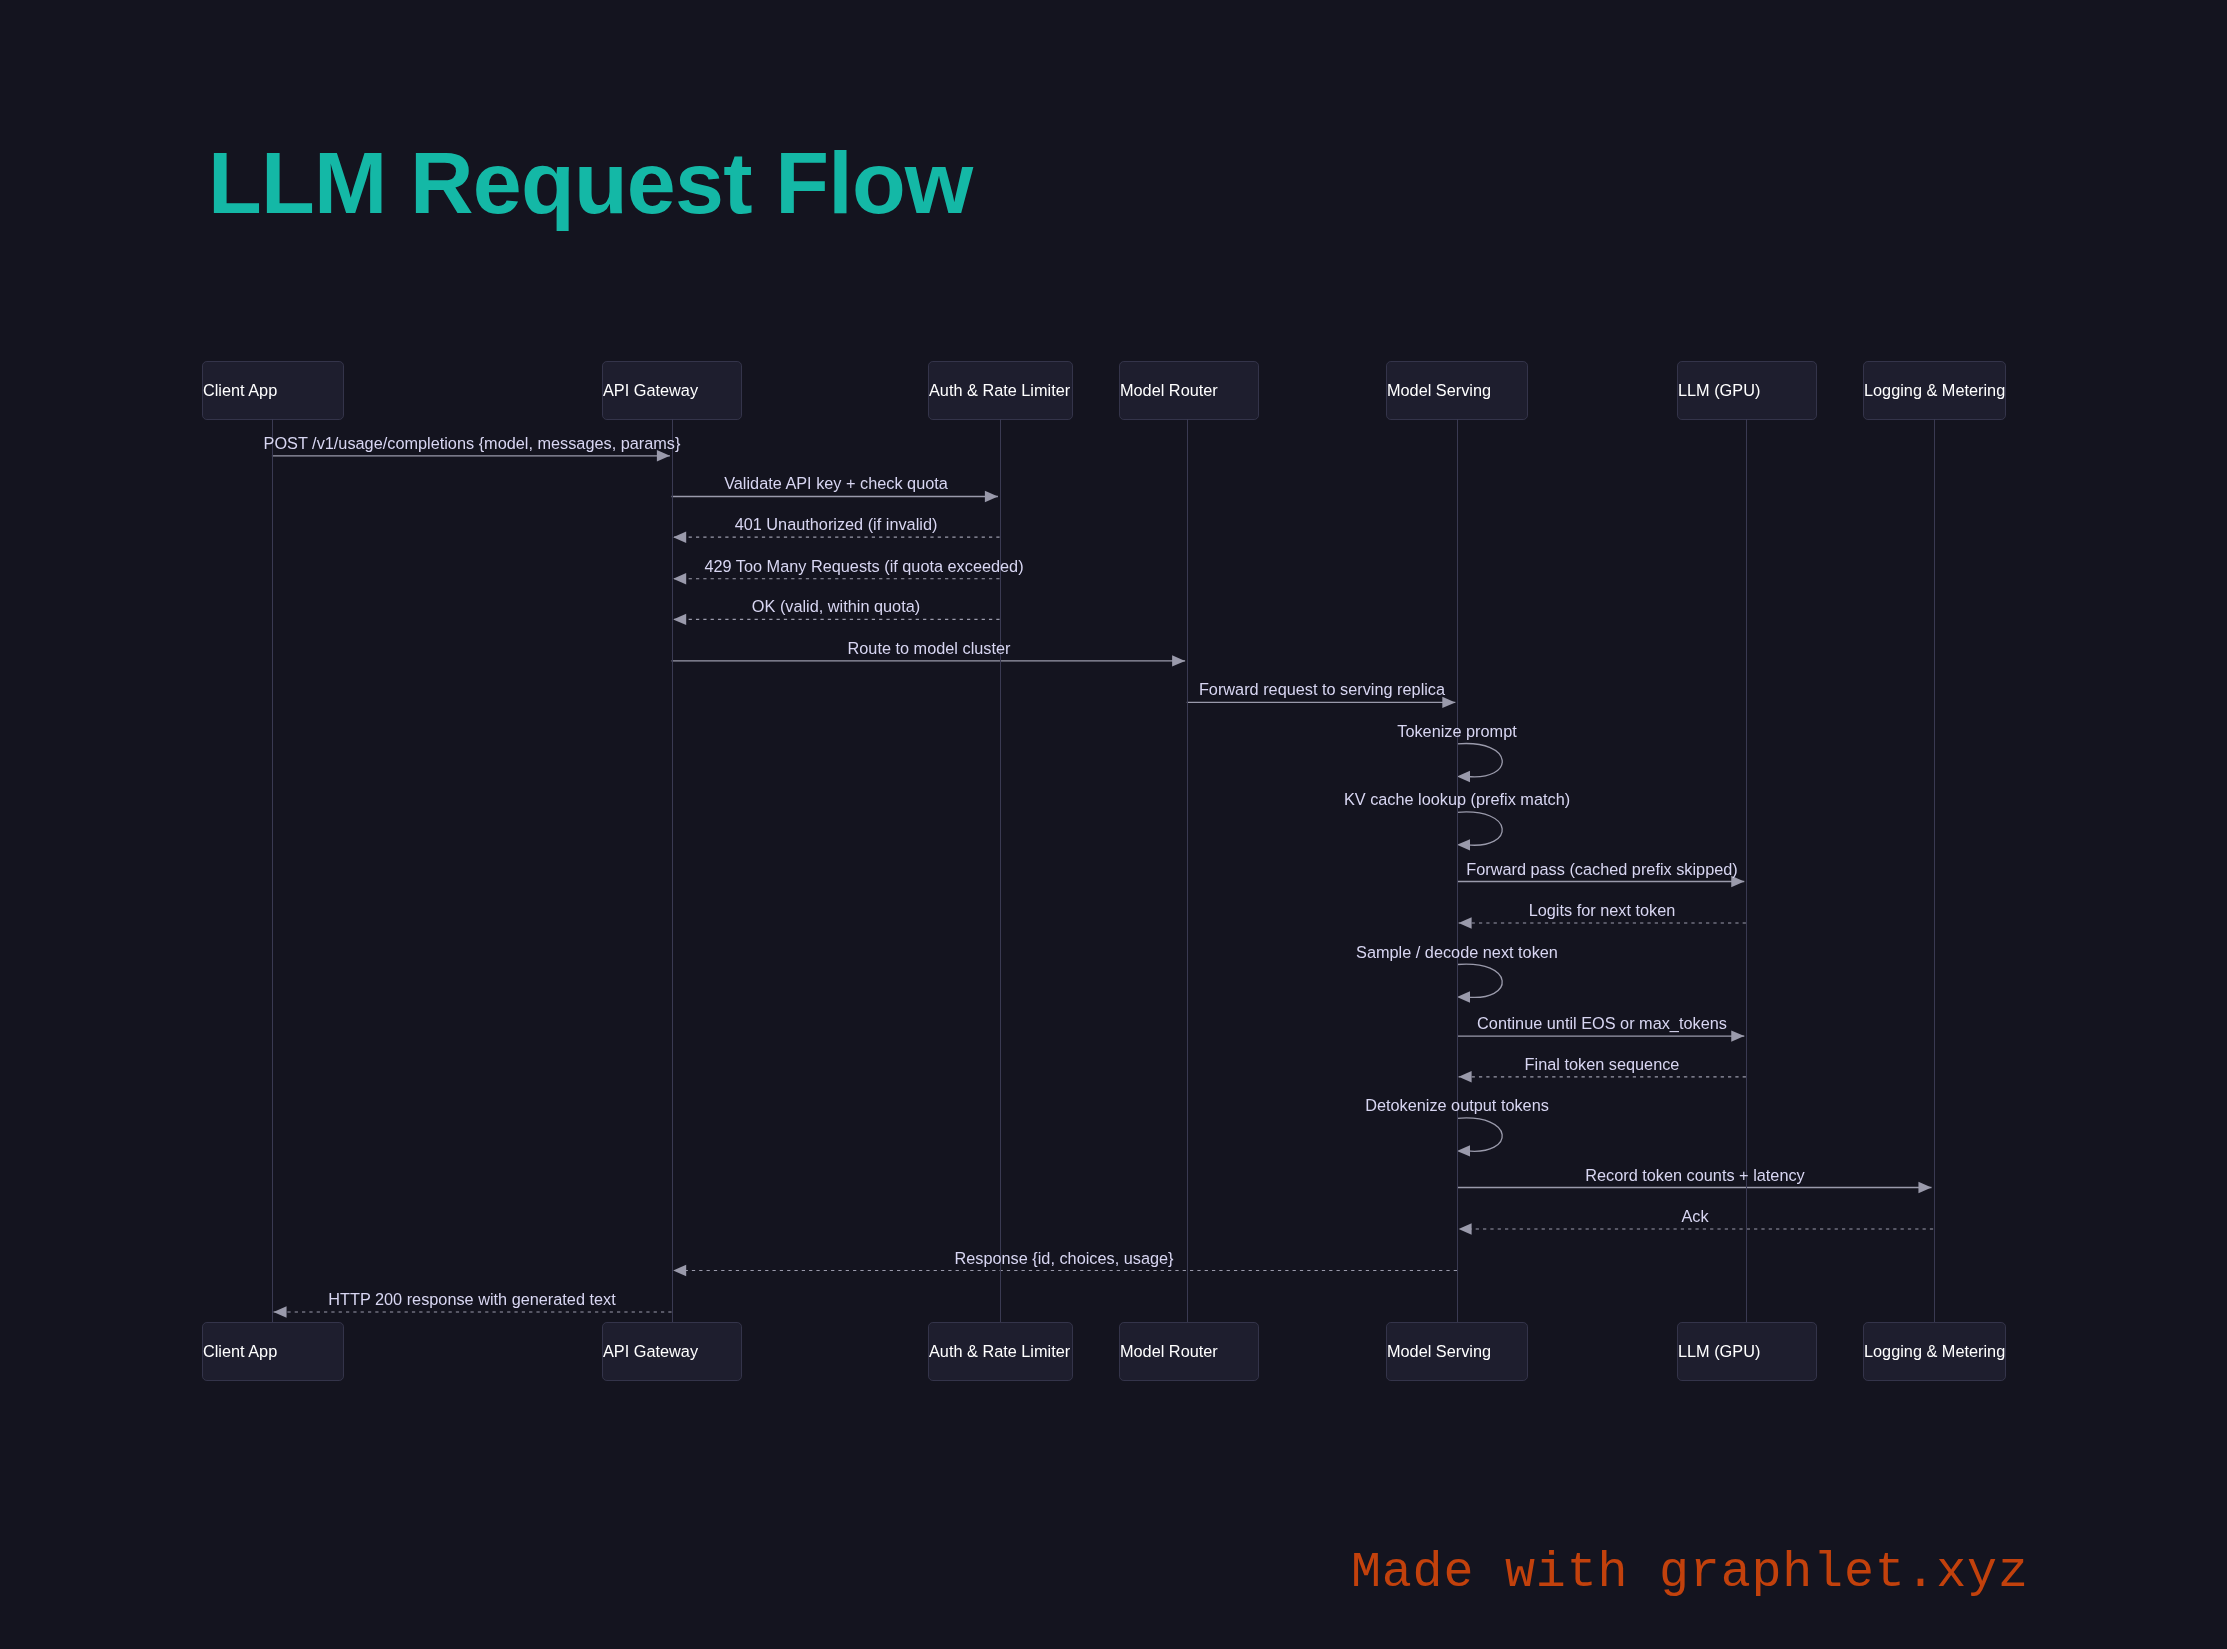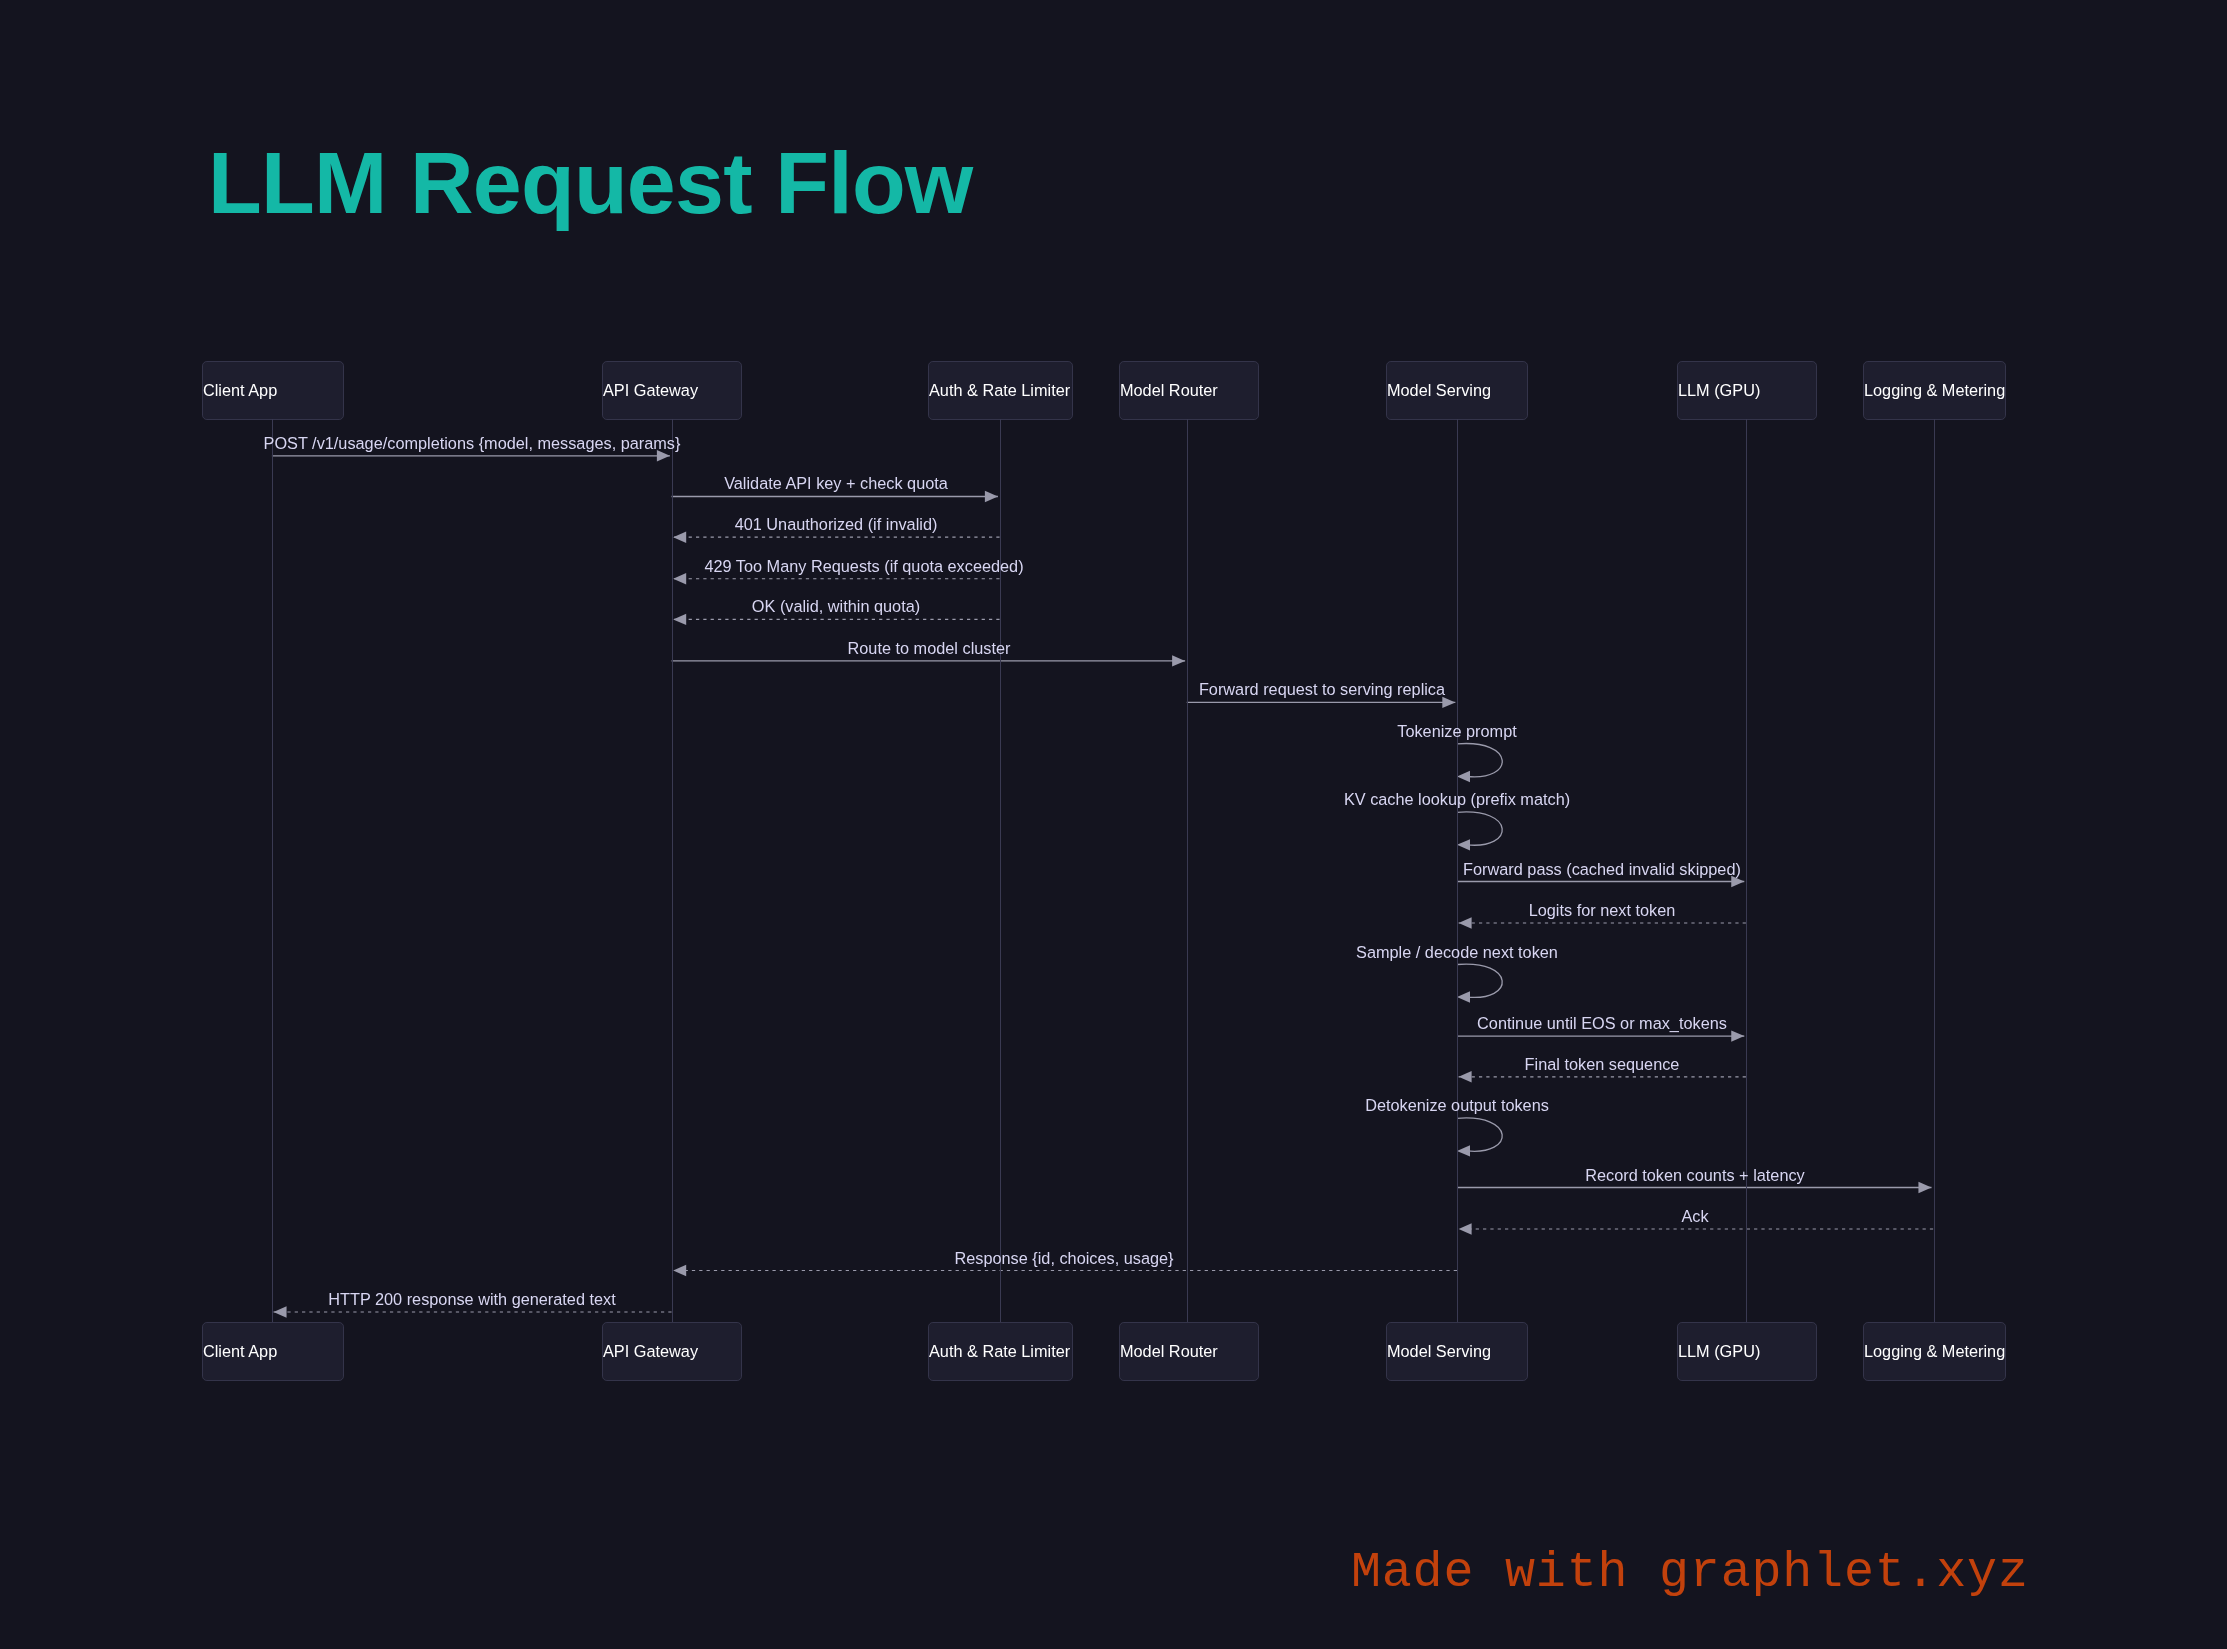--- a/index.html
+++ b/index.html
@@ -181,21 +181,21 @@
   <div id="labels">
       <div class="msg-label" style="left: 472px; top: 435px;">POST /v1/usage/completions {model, messages, params}</div>
       <div class="msg-label" style="left: 836px; top: 475px;">Validate API key + check quota</div>
       <div class="msg-label" style="left: 836px; top: 516px;">401 Unauthorized (if invalid)</div>
       <div class="msg-label" style="left: 836px; top: 558px; margin-left: 28px;">429 Too Many Requests (if quota exceeded)</div>
       <div class="msg-label" style="left: 836px; top: 598px;">OK (valid, within quota)</div>
       <div class="msg-label" style="left: 929px; top: 640px;">Route to model cluster</div>
       <div class="msg-label" style="left: 1322px; top: 681px;">Forward request to serving replica</div>
       <div class="msg-label" style="left: 1457px; top: 723px;">Tokenize prompt</div>
       <div class="msg-label" style="left: 1457px; top: 791px;">KV cache lookup (prefix match)</div>
-      <div class="msg-label" style="left: 1602px; top: 861px;">Forward pass (cached invalid skipped)</div>
+      <div class="msg-label" style="left: 1602px; top: 861px;">Forward pass (cached prefix skipped)</div>
       <div class="msg-label" style="left: 1602px; top: 902px;">Logits for next token</div>
       <div class="msg-label" style="left: 1457px; top: 944px;">Sample / decode next token</div>
       <div class="msg-label" style="left: 1602px; top: 1015px;">Continue until EOS or max_tokens</div>
       <div class="msg-label" style="left: 1602px; top: 1056px;">Final token sequence</div>
       <div class="msg-label" style="left: 1457px; top: 1097px;">Detokenize output tokens</div>
       <div class="msg-label" style="left: 1695px; top: 1167px;">Record token counts + latency</div>
       <div class="msg-label" style="left: 1695px; top: 1208px;">Ack</div>
       <div class="msg-label" style="left: 1064px; top: 1250px;">Response {id, choices, usage}</div>
       <div class="msg-label" style="left: 472px; top: 1291px;">HTTP 200 response with generated text</div>
     </div>

